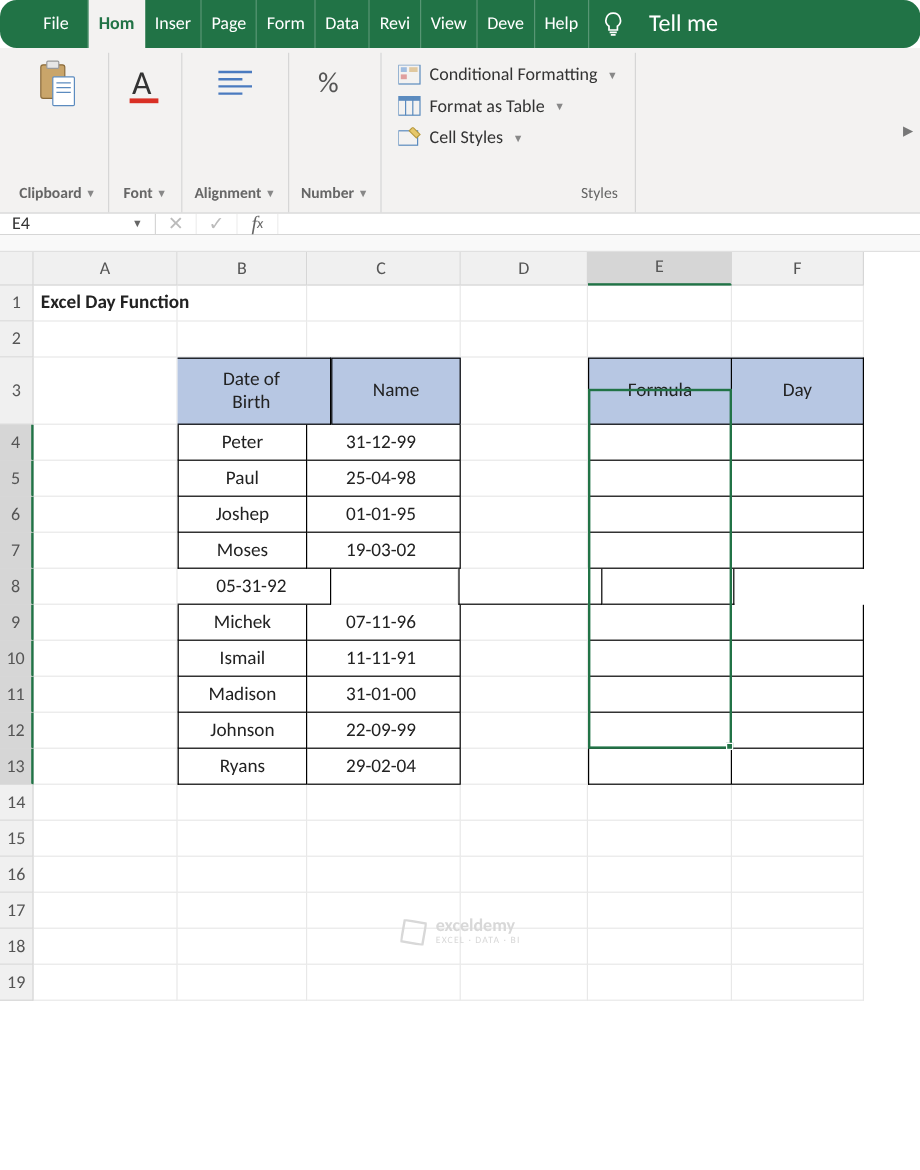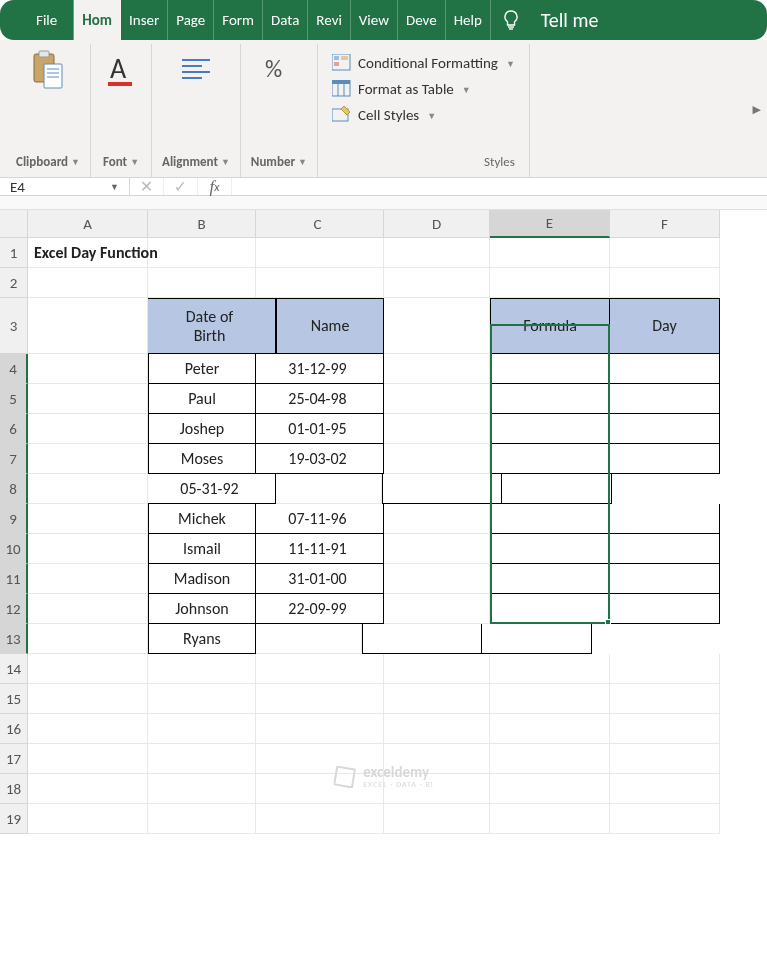--- a/index.html
+++ b/index.html
@@ -321,20 +321,21 @@
         <div class="cell cB bL bR bB">Johnson</div>
         <div class="cell cC bR bB">22-09-99</div>
         <div class="cell cD"></div>
         <div class="cell cE bL bR bB"></div>
         <div class="cell cF bR bB"></div>
       </div>
       <div class="row selr">
         <div class="rh">13</div>
         <div class="cell cA"></div>
         <div class="cell cB bL bR bB">Ryans</div>
+        <div class="cell cC bR bB">29-02-04</div>
         <div class="cell cD"></div>
         <div class="cell cE bL bR bB"></div>
         <div class="cell cF bR bB"></div>
       </div>
       <div class="row">
         <div class="rh">14</div>
         <div class="cell cA"></div>
         <div class="cell cB"></div>
         <div class="cell cC"></div>
         <div class="cell cD"></div>

